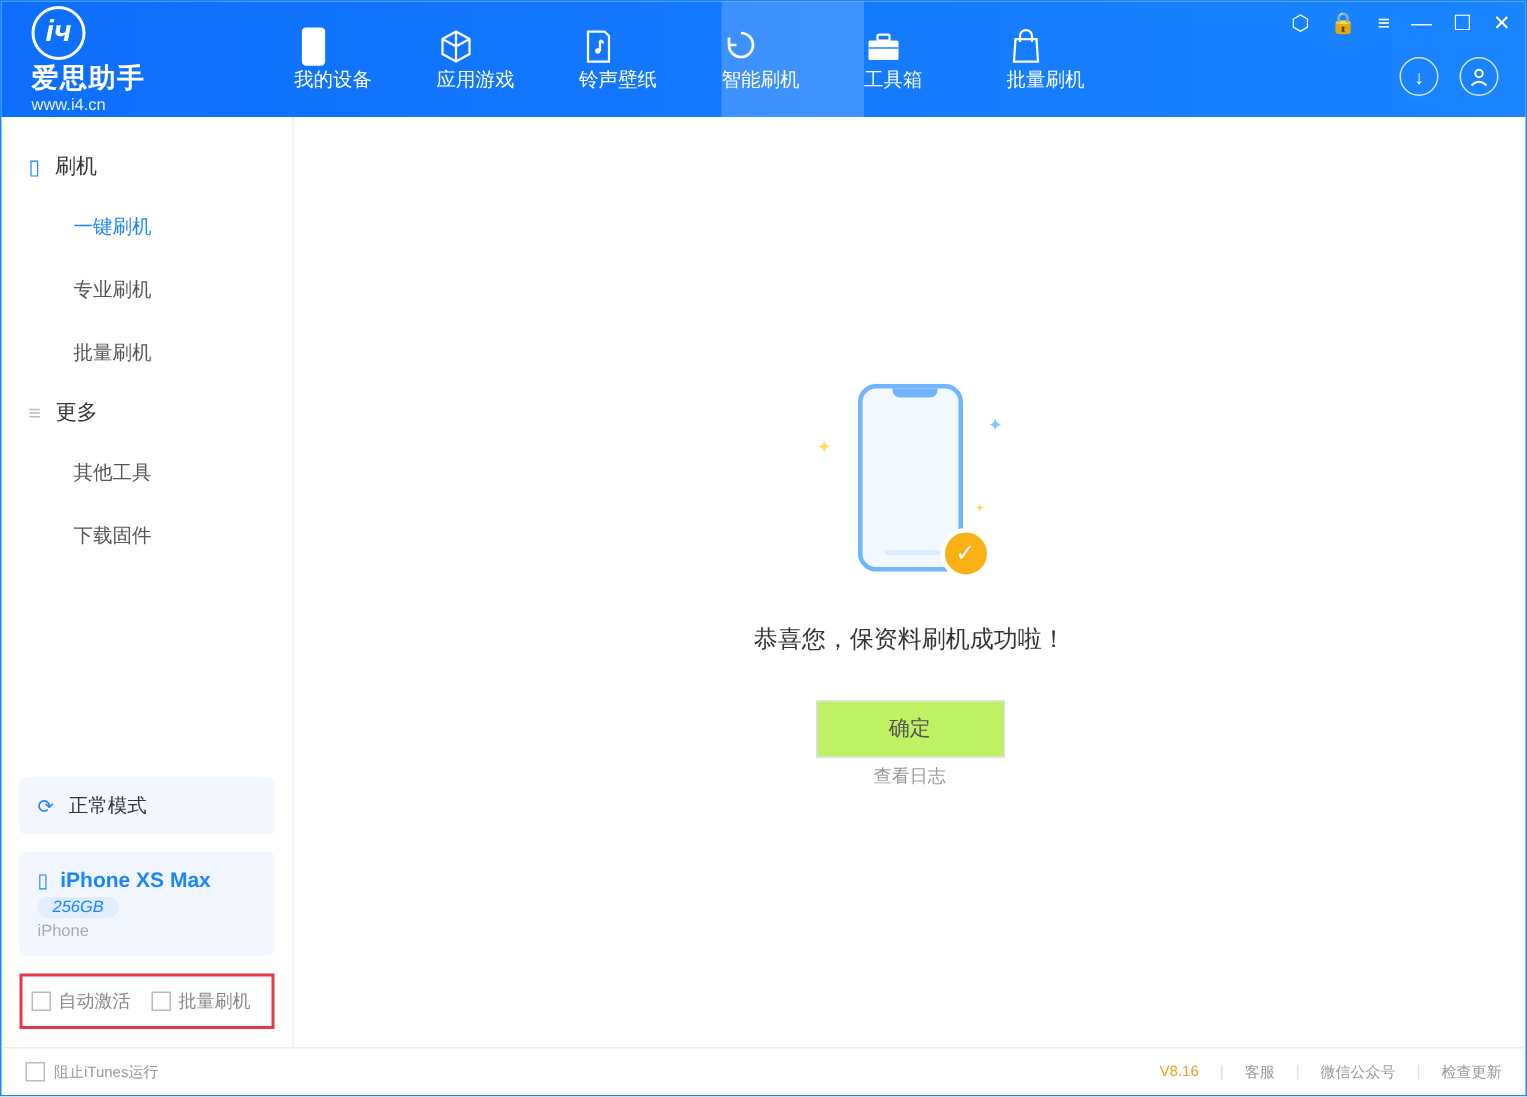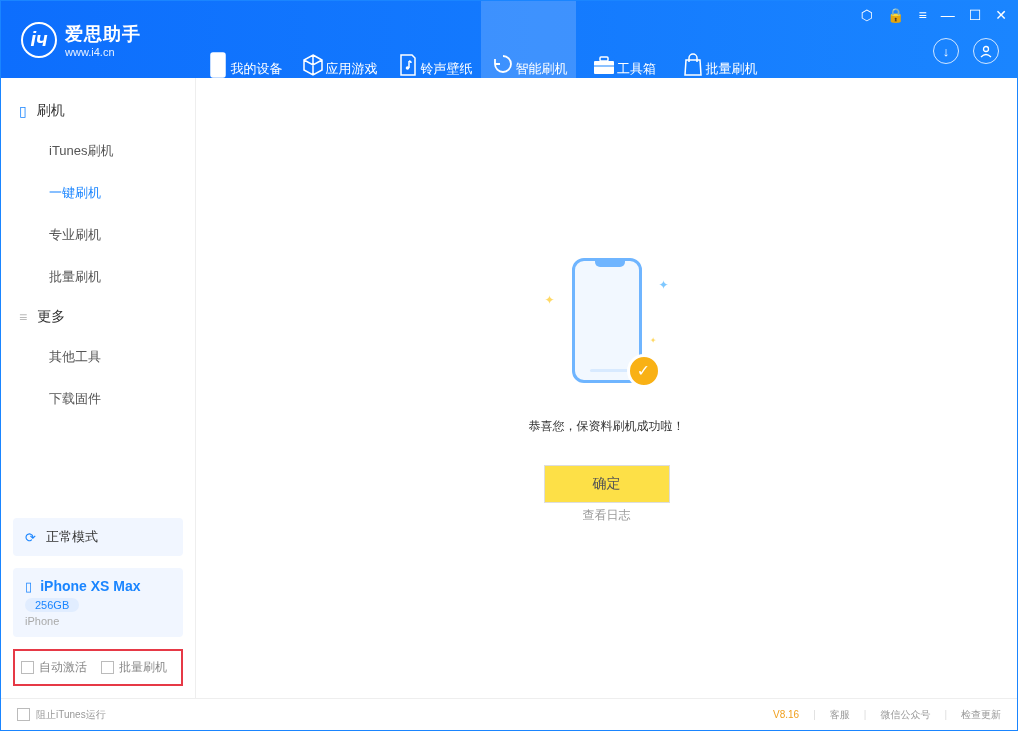--- a/index.html
+++ b/index.html
@@ -1,57 +1,57 @@
 <!DOCTYPE html>
 <html><head>
 <meta charset="utf-8">
 <style>
 * { margin: 0; padding: 0; box-sizing: border-box; font-family: "Microsoft YaHei", sans-serif; }
 body { background: #fff; }
 .window { width: 1018px; height: 731px; border: 1px solid #1a85ff; display: flex; flex-direction: column; background: #fff; }
 .header { height: 77px; background: linear-gradient(to right, #0d6efd, #1a85ff); display: flex; align-items: center; color: #fff; position: relative; }
-.logo-area { display: flex; align-items: flex-start; padding: 0 20px; width: 195px; }
+.logo-area { display: flex; align-items: flex-start; padding: 0 20px; width: 195px; flex-direction: column; }
 .logo-circle { width: 36px; height: 36px; border-radius: 50%; border: 2px solid #fff; display: flex; align-items: center; justify-content: center; font-weight: bold; font-size: 20px; font-style: italic; margin-right: 8px; }
 .logo-text { display: flex; flex-direction: column; }
 .logo-title { font-size: 18px; font-weight: bold; letter-spacing: 1px; }
 .logo-url { font-size: 11px; opacity: 0.9; }
 .nav-tabs { display: flex; height: 100%; }
-.nav-tab { width: 95px; display: flex; flex-direction: row; align-items: flex-end; justify-content: center; cursor: pointer; font-size: 13px; gap: 0; }
+.nav-tab { width: 95px; display: flex; flex-direction: column; align-items: flex-start; justify-content: center; cursor: pointer; font-size: 13px; gap: 0; }
 .nav-tab.active { background: rgba(255,255,255,0.18); }
 .nav-tab-icon { width: 26px; height: 26px; display: flex; align-items: center; justify-content: center; }
 .window-controls { position: absolute; top: 6px; right: 10px; display: flex; gap: 14px; align-items: center; }
 .window-controls span { cursor: pointer; font-size: 14px; }
 .header-right-icons { position: absolute; right: 18px; bottom: 14px; display: flex; gap: 14px; align-items: center; }
 .circle-btn { width: 26px; height: 26px; border: 1.5px solid rgba(255,255,255,0.8); border-radius: 50%; display: flex; align-items: center; justify-content: center; cursor: pointer; font-size: 13px; }
 .body-area { flex: 1; display: flex; overflow: hidden; }
 .sidebar { width: 195px; border-right: 1px solid #eee; display: flex; flex-direction: column; padding-top: 14px; }
 .side-group-header { display: flex; align-items: center; padding: 10px 18px; font-size: 14px; color: #333; gap: 10px; }
 .side-item { padding: 12px 18px 12px 48px; font-size: 13px; color: #555; cursor: pointer; }
 .side-item.active { color: #1a85ff; }
 .side-spacer { flex: 1; }
 .device-card { margin: 8px 12px; background: #f1f6ff; border-radius: 4px; padding: 10px 12px; display: flex; align-items: center; gap: 10px; font-size: 13px; color: #333; }
 .device-card2 { margin: 4px 12px 0; background: #f1f6ff; border-radius: 4px; padding: 10px 12px; font-size: 13px; }
 .device-name { color: #1a85ff; font-weight: bold; font-size: 14px; }
-.capacity-badge { display: inline-block; background: #e1edff; color: #1a85ff; border-radius: 10px; padding: 1px 10px; font-size: 11px; margin-top: 4px; }
+.capacity-badge { display: inline-block; background: #e1edff; color: #1a85ff; border-radius: 10px; padding: 1px 10px; font-size: 11px; margin-top: 4px; font-style: italic; }
 .device-type { color: #aaa; font-size: 11px; margin-top: 3px; }
 .checkbox-row { margin: 12px; border: 2px solid #e63946; padding: 8px 6px; display: flex; gap: 14px; font-size: 12px; color: #888; }
 .checkbox-item { display: flex; align-items: center; gap: 5px; cursor: pointer; }
 .checkbox-box { width: 13px; height: 13px; border: 1px solid #bbb; }
 .main { flex: 1; display: flex; flex-direction: column; align-items: center; justify-content: center; position: relative; }
 .illustration { position: relative; width: 180px; height: 140px; margin-bottom: 25px; }
 .phone-shape { width: 70px; height: 125px; border: 3px solid #6fb5ff; border-radius: 12px; position: absolute; left: 55px; top: 5px; background: #f2f8ff; }
 .phone-notch { width: 30px; height: 6px; background: #6fb5ff; border-radius: 0 0 5px 5px; position: absolute; top: 0; left: 20px; }
 .phone-line { width: 40px; height: 3px; background: #d8eaff; position: absolute; bottom: 8px; left: 15px; border-radius: 2px; }
 .check-badge { width: 34px; height: 34px; background: #f9b115; border-radius: 50%; position: absolute; right: 36px; bottom: 5px; display: flex; align-items: center; justify-content: center; color: #fff; border: 3px solid #fff; font-size: 16px; }
 .sparkle { position: absolute; color: #ffd966; font-size: 12px; }
 .sparkle.s1 { left: 28px; top: 40px; }
 .sparkle.s2 { right: 28px; top: 25px; color: #7fc8ff; }
 .sparkle.s3 { right: 40px; bottom: 48px; font-size: 8px; }
-.success-text { font-size: 12px; color: #333; margin-bottom: 30px; }
-.ok-btn { padding: 9px 48px; border: 1px solid #ddd; background: #fde047; font-size: 14px; color: #555; cursor: pointer; margin-bottom: 4px; }
+.success-text { font-size: 16px; color: #333; margin-bottom: 30px; }
+.ok-btn { padding: 9px 48px; border: 1px solid #ddd; background: #bef264; font-size: 14px; color: #555; cursor: pointer; margin-bottom: 4px; }
 .view-log { font-size: 12px; color: #999; cursor: pointer; text-align: center; }
 .statusbar { height: 32px; border-top: 1px solid #eee; display: flex; align-items: center; padding: 0 16px; font-size: 10px; color: #999; }
 .status-left { display: flex; align-items: center; gap: 6px; }
 .status-right { margin-left: auto; display: flex; align-items: center; gap: 14px; }
 .status-divider { color: #ddd; }
 .status-link { cursor: pointer; }
 .version { color: #f0a020; }
 .icon-svg { fill: #fff; }
 </style>
 </head>
@@ -141,21 +141,20 @@
         </div>
     </div>
   </div>
 
   <div class="body-area">
     <div class="sidebar">
       <div class="side-group-header">
         <span style="color:#1a85ff">▯</span>
         <span>刷机</span>
       </div>
-      <div class="side-item">iTunes刷机</div>
       <div class="side-item active">一键刷机</div>
       <div class="side-item">专业刷机</div>
       <div class="side-item">批量刷机</div>
 
       <div class="side-group-header">
         <span style="color:#bbb">≡</span>
         <span>更多</span>
       </div>
       <div class="side-item">其他工具</div>
       <div class="side-item">下载固件</div>

